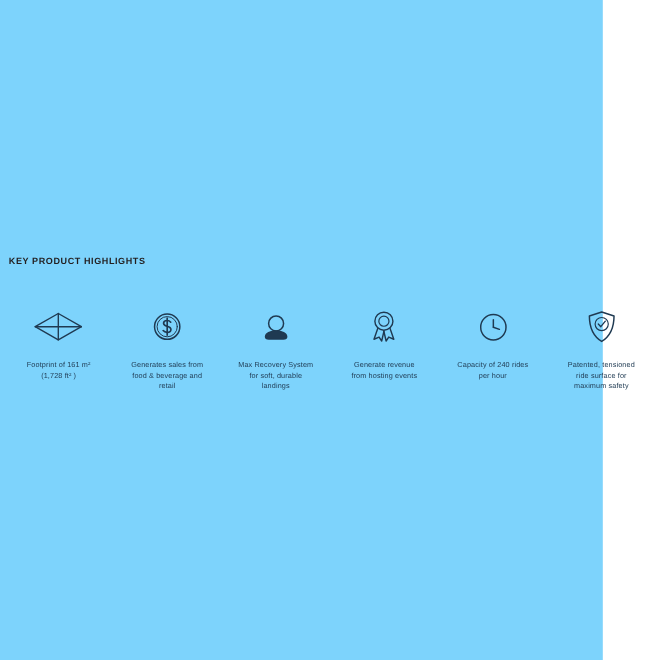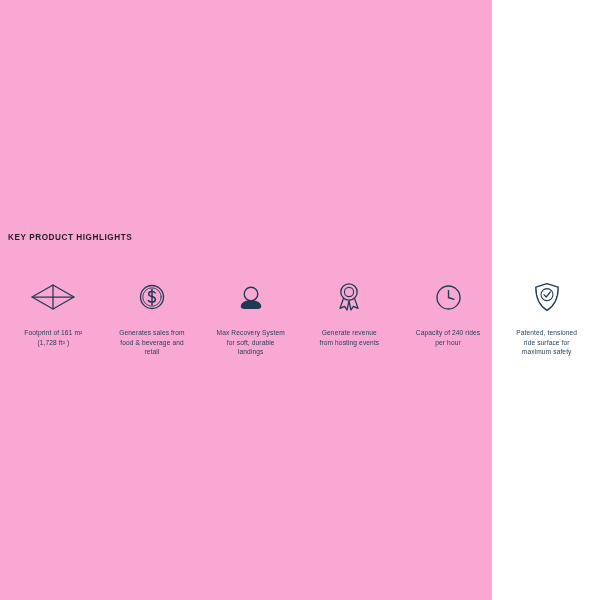--- a/index.html
+++ b/index.html
@@ -11,23 +11,23 @@
   body {
     width: 600px;
     height: 600px;
     overflow: hidden;
     font-family: "Liberation Sans", sans-serif;
     -webkit-font-smoothing: antialiased;
   }
 
   .page {
     position: relative;
-    width: 492px;
+    width: 548px;
     height: 600px;
-    background: #f9a8d4;
+    background: #7dd3fc;
   }
 
   
   .section-heading {
     position: absolute;
     left: 8px;
     top: 232px;
     font-size: 8.2px;
     font-weight: bold;
     letter-spacing: 0.55px;

